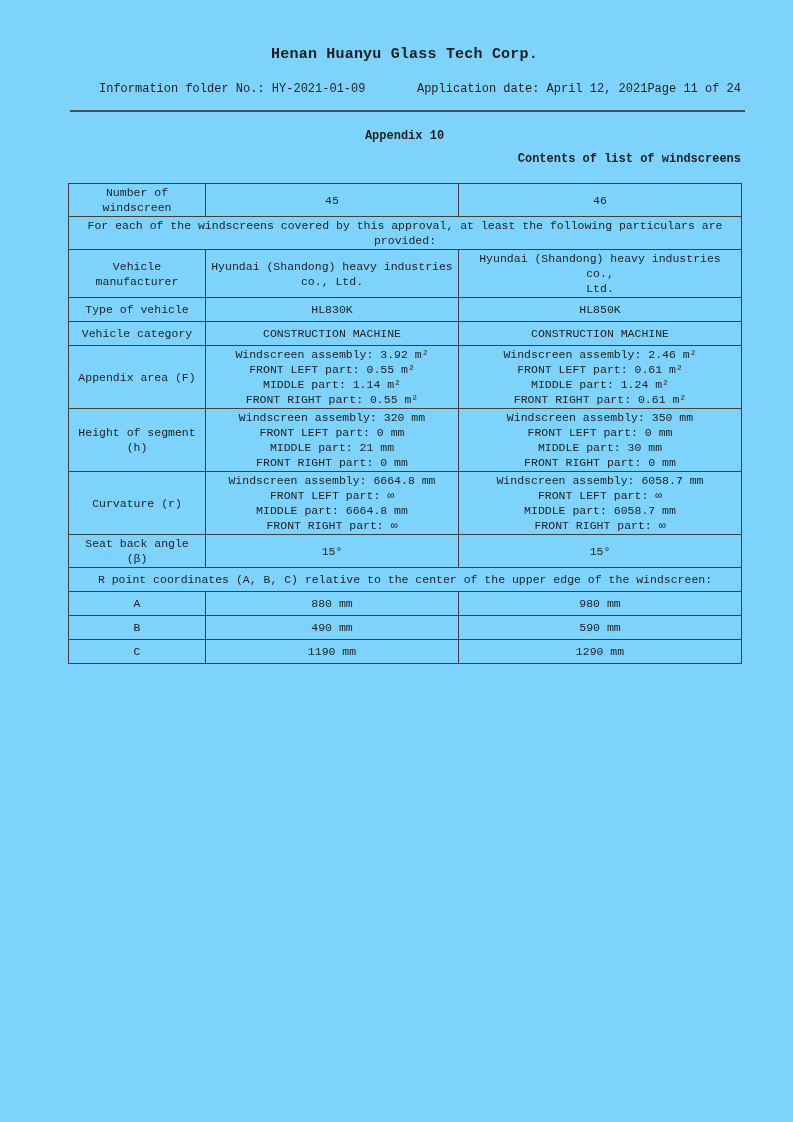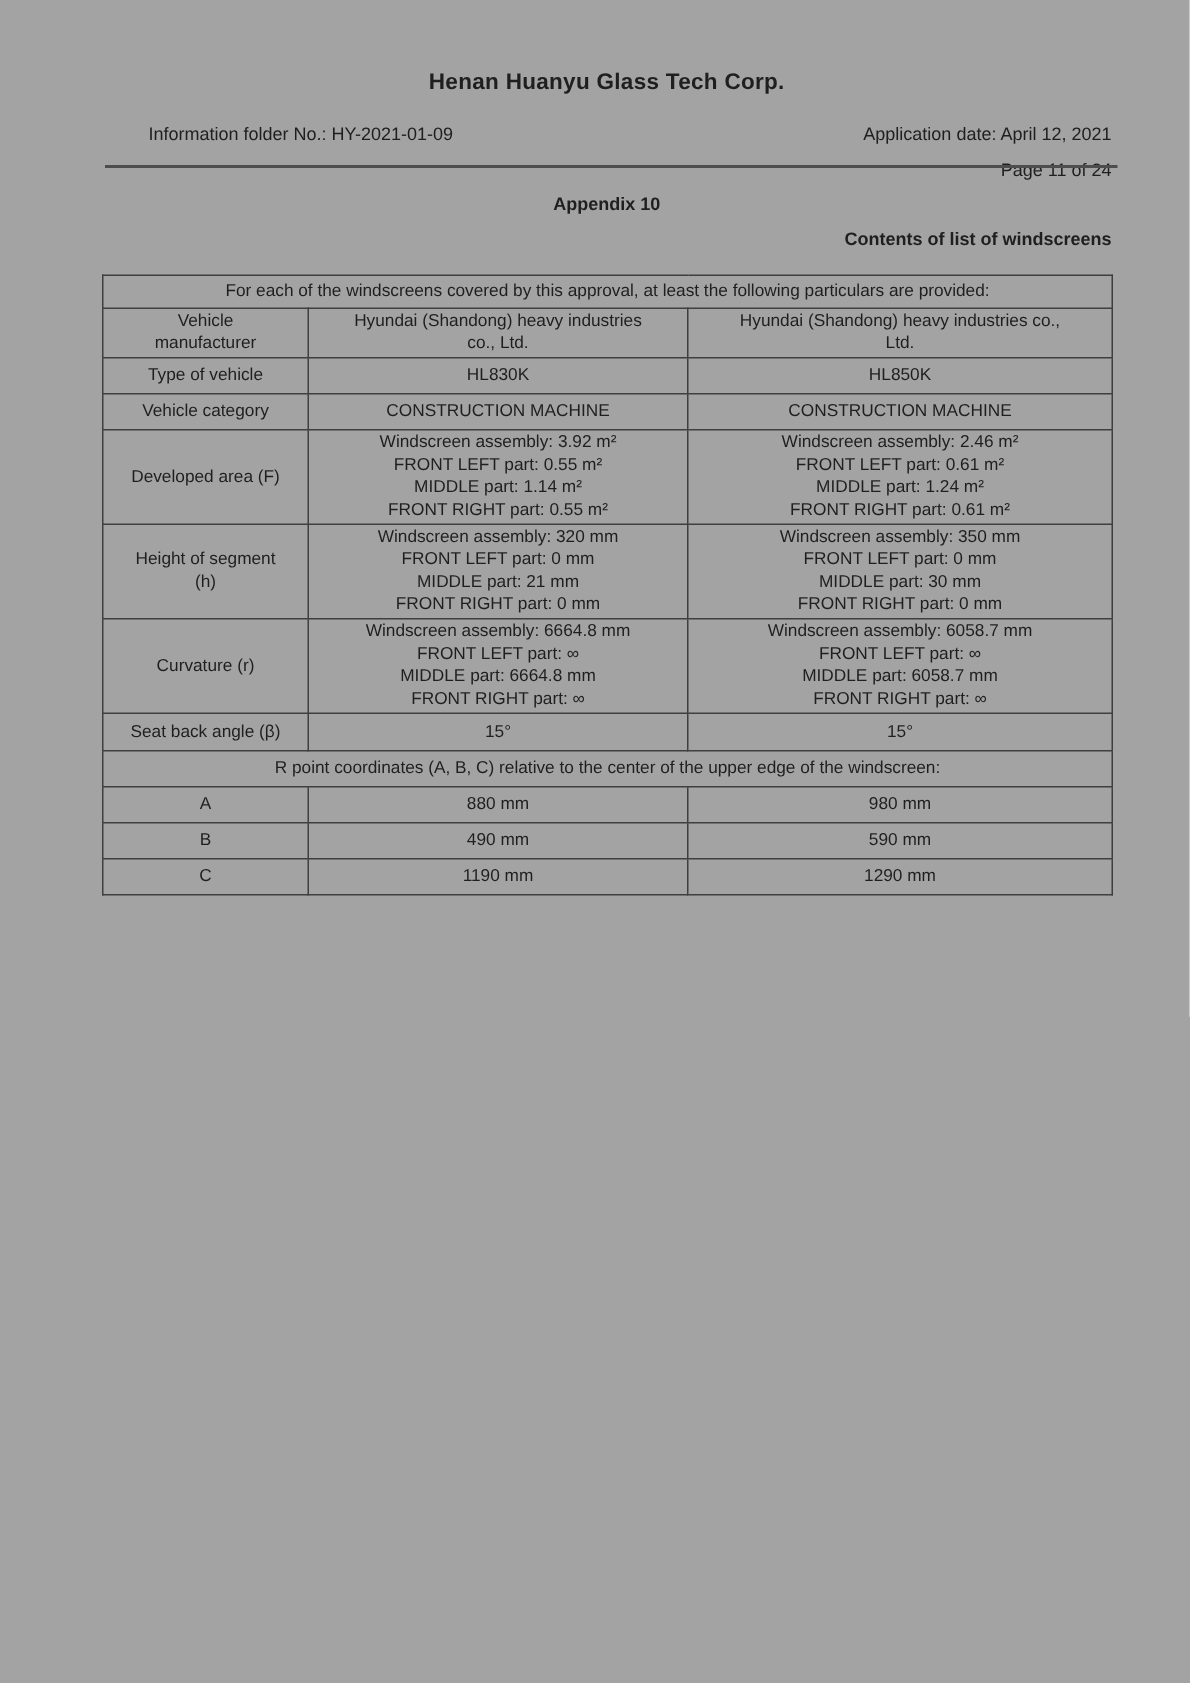--- a/index.html
+++ b/index.html
@@ -5,23 +5,24 @@
   html, body {
     margin: 0;
     padding: 0;
     background: #e8e8e8;
     font-family: "Liberation Sans", sans-serif;
   }
   .page {
     position: relative;
     width: 793px;
     height: 1122px;
-    background: #a3a3a3;
+    background: #7dd3fc;
     color: #1f1f1f;
     overflow: hidden;
+    font-family: Liberation Mono, monospace;
   }
   .company-title {
     position: absolute;
     top: 46px;
     left: 68px;
     width: 673px;
     text-align: center;
     font-size: 15px;
     font-weight: bold;
     letter-spacing: 0.2px;
@@ -34,22 +35,20 @@
     font-size: 12px;
     line-height: 14px;
     display: flex;
     justify-content: space-between;
     align-items: flex-start;
   }
   .folder-no { margin-left: 31px; }
   .right-block {
     text-align: right;
     display: flex;
-    flex-direction: column;
-    gap: 10px;
   }
   .header-divider {
     position: absolute;
     top: 110px;
     left: 70px;
     width: 675px;
     border-top: 2px solid #4d4d4d;
   }
   .appendix-title {
     position: absolute;
@@ -117,20 +116,26 @@
   <div class="appendix-title">Appendix 10</div>
   <div class="doc-subtitle">Contents of list of windscreens</div>
 
   <table class="ws-table">
     <colgroup>
       <col style="width:137px">
       <col style="width:253px">
       <col style="width:283px">
     </colgroup>
     <tbody>
+      <tr class="h33">
+        <td>Number of
+windscreen</td>
+        <td>45</td>
+        <td>46</td>
+      </tr>
       <tr class="h22">
         <td class="span-left" colspan="3">For each of the windscreens covered by this approval, at least the following particulars are provided:</td>
       </tr>
       <tr class="h32">
         <td>Vehicle
 manufacturer</td>
         <td>Hyundai (Shandong) heavy industries
 co., Ltd.</td>
         <td>Hyundai (Shandong) heavy industries co.,
 Ltd.</td>
@@ -139,21 +144,21 @@
         <td>Type of vehicle</td>
         <td>HL830K</td>
         <td>HL850K</td>
       </tr>
       <tr class="h24">
         <td>Vehicle category</td>
         <td>CONSTRUCTION MACHINE</td>
         <td>CONSTRUCTION MACHINE</td>
       </tr>
       <tr class="h62">
-        <td>Developed area (F)</td>
+        <td>Appendix area (F)</td>
         <td>Windscreen assembly: 3.92 m²
 FRONT LEFT part: 0.55 m²
 MIDDLE part: 1.14 m²
 FRONT RIGHT part: 0.55 m²</td>
         <td>Windscreen assembly: 2.46 m²
 FRONT LEFT part: 0.61 m²
 MIDDLE part: 1.24 m²
 FRONT RIGHT part: 0.61 m²</td>
       </tr>
       <tr class="h62">

